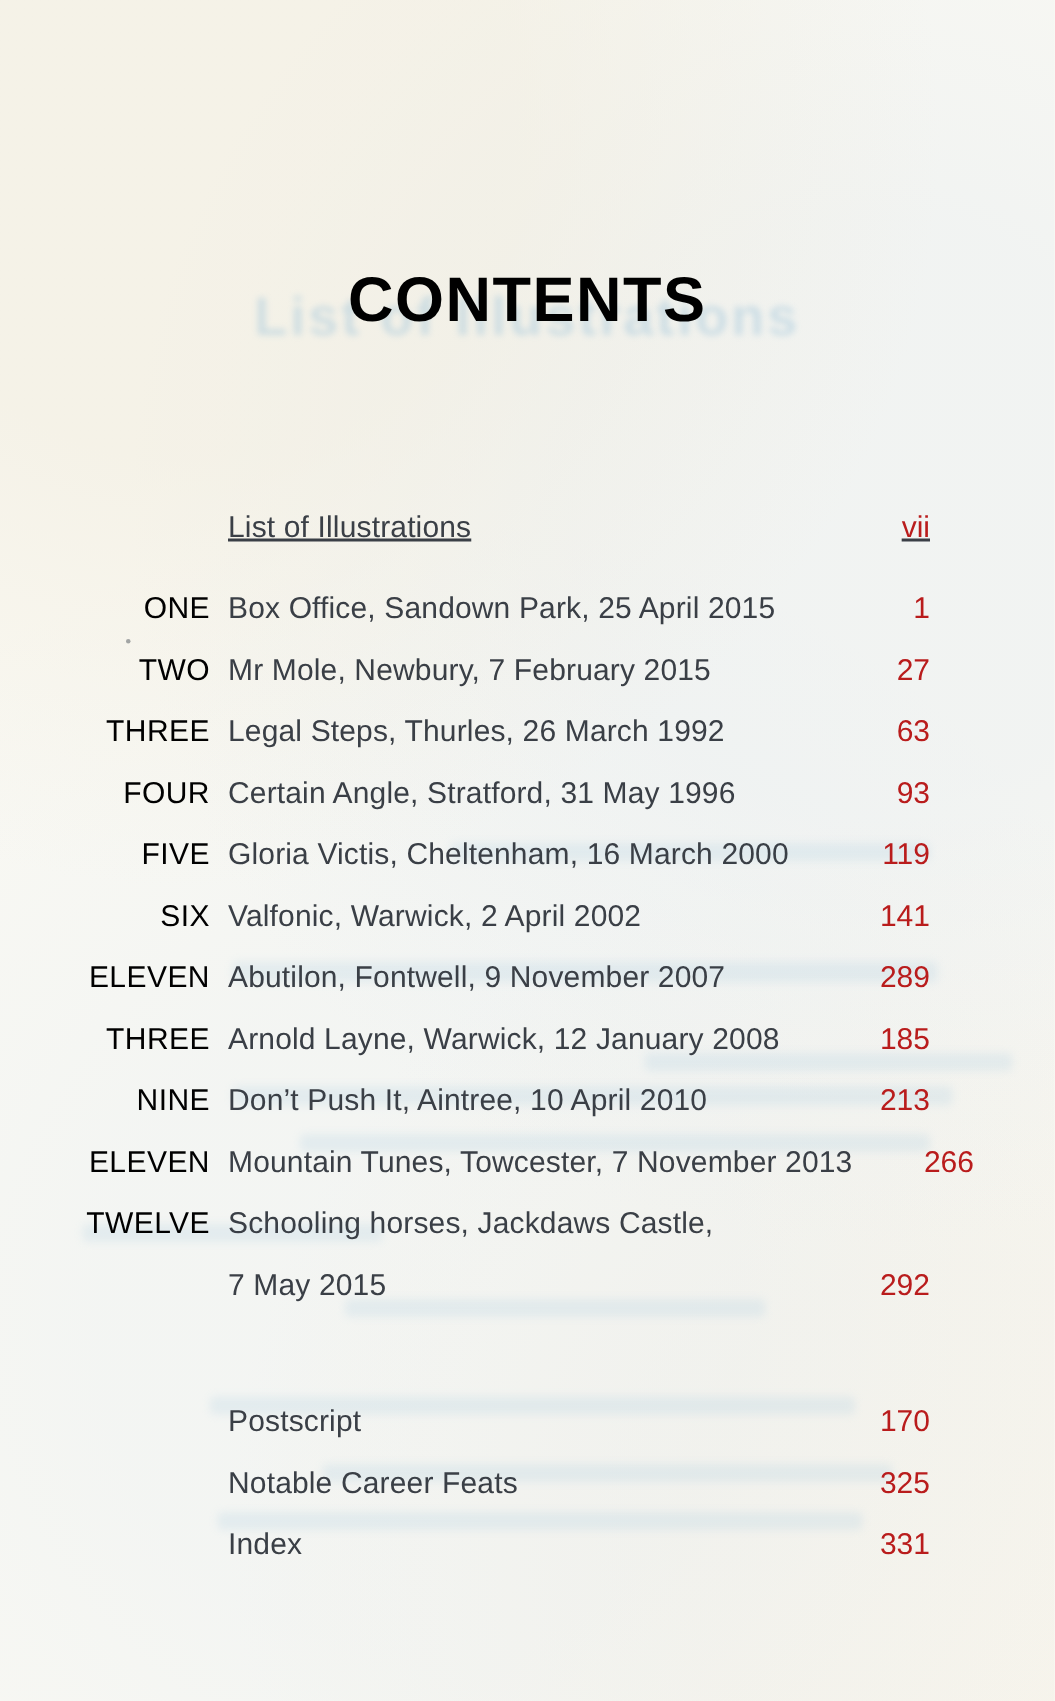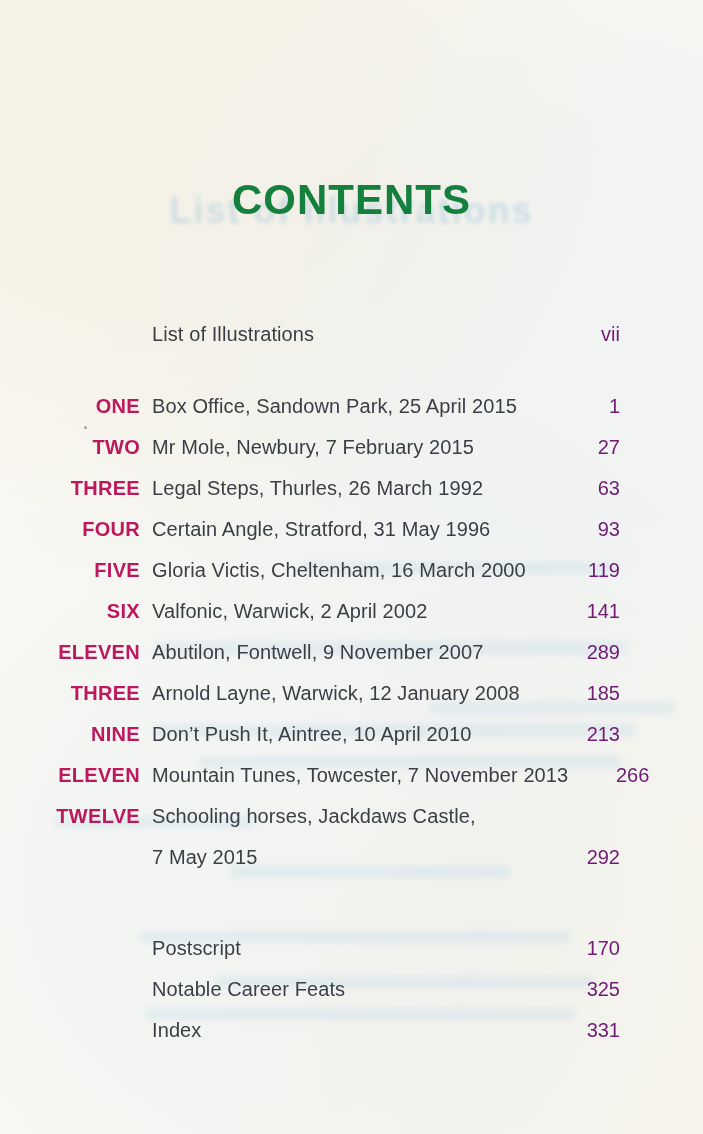--- a/index.html
+++ b/index.html
@@ -10,36 +10,36 @@
     background-image:
       radial-gradient(circle at 18% 8%, rgba(240,235,220,.5) 0 18%, transparent 42%),
       radial-gradient(circle at 82% 30%, rgba(225,233,240,.35) 0 20%, transparent 50%),
       radial-gradient(circle at 40% 78%, rgba(228,236,242,.30) 0 22%, transparent 55%),
       radial-gradient(circle at 90% 90%, rgba(243,238,226,.45) 0 15%, transparent 40%);
   }
   .page{position:absolute;inset:0;}
   .title{
     position:absolute;top:176px;left:0;width:703px;margin:0;
     text-align:center;font-size:42px;font-weight:800;letter-spacing:1px;
-    color:#15803d; z-index:3;
+    color:#000000; z-index:3;
   }
   .ghost-title{
     position:absolute;top:190px;left:0;width:703px;text-align:center;
     font-size:36px;font-weight:700;letter-spacing:2px;
     color:#9cc3da;opacity:.42;filter:blur(2px);z-index:1;white-space:nowrap;
   }
   .toc{position:absolute;left:0;width:620px;z-index:3;}
   .toc-row{display:flex;align-items:center;height:41px;font-size:20px;color:#3a3f46;}
   .toc-row .num{
-    width:140px;text-align:right;font-weight:700;color:#be185d;
+    width:140px;text-align:right;font-weight:400;color:#000000;
     letter-spacing:.3px;flex:0 0 140px;
   }
   .toc-row .desc{margin-left:12px;flex:1 1 auto;white-space:nowrap;letter-spacing:.1px;}
-  .toc-row .pg{flex:0 0 auto;text-align:right;min-width:36px;color:#701a75;margin-left:45px;}
-  #front-row{top:314px;}
+  .toc-row .pg{flex:0 0 auto;text-align:right;min-width:36px;color:#b91c1c;margin-left:45px;}
+  #front-row{top:332px;text-decoration:underline;}
   #chapters{top:386px;}
   #backmatter{top:928px;}
   .ghost-line{
     position:absolute;background:#a9cbdf;opacity:.22;filter:blur(3px);
     border-radius:3px;z-index:1;
   }
   .speck{position:absolute;width:3px;height:3px;border-radius:50%;
     background:#6b6f74;opacity:.6;z-index:2;}
 </style>
 </head>

